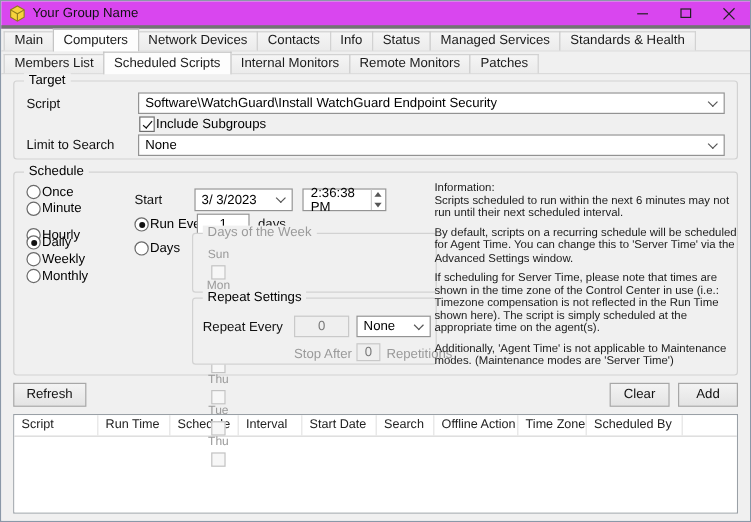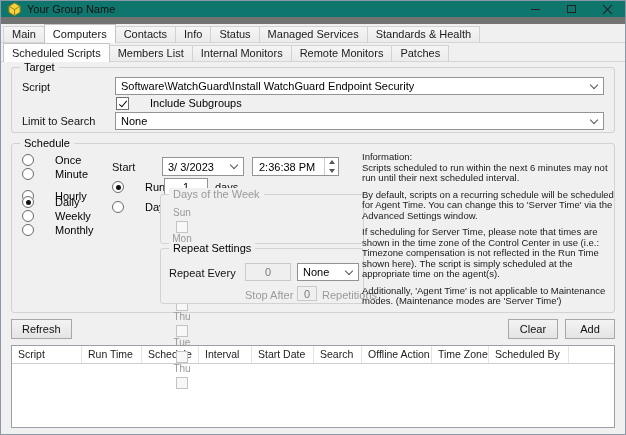--- a/index.html
+++ b/index.html
@@ -2,21 +2,21 @@
 <html><head>
 <meta charset="utf-8">
 <style>
   * { margin:0; padding:0; box-sizing:border-box; }
   html,body { width:626px; height:435px; }
   body { font-family:"Liberation Sans", sans-serif; font-size:11px; color:#000; background:#fff; }
 
   .window { width:626px; height:435px; border:1px solid #8a98a8; background:#f0f0f0; display:flex; flex-direction:column; overflow:hidden; }
 
   
-  .titlebar { height:23px; flex:0 0 auto; background:#0f766e; display:flex; align-items:center; padding-left:6px; border-bottom:7px solid #737373; }
+  .titlebar { height:23px; flex:0 0 auto; background:#d946ef; display:flex; align-items:center; padding-left:6px; border-bottom:3px solid #737373; }
   .app-icon { width:15px; height:15px; margin-right:5px; flex:0 0 auto; }
   .title-text { font-size:11px; color:#111; }
   .caption-buttons { margin-left:auto; display:flex; height:100%; }
   .caption-btn { width:36px; height:100%; display:flex; align-items:center; justify-content:center; cursor:default; }
   .glyph-min { width:9px; height:1px; background:#222; display:block; }
   .glyph-max { width:9px; height:8px; border:1px solid #222; display:block; }
   .glyph-close { position:relative; width:11px; height:11px; display:block; }
   .glyph-close::before,.glyph-close::after { content:""; position:absolute; left:-1px; top:5px; width:13px; height:1px; background:#222; }
   .glyph-close::before { transform:rotate(45deg); }
   .glyph-close::after  { transform:rotate(-45deg); }
@@ -37,21 +37,21 @@
   .lbl.gray { color:#9a9a9a; }
 
   .combo { position:absolute; height:18px; background:#fff; border:1px solid #939393; display:flex; align-items:center; padding:0 18px 0 5px; font-size:11px; overflow:hidden; }
   .combo-text { white-space:nowrap; overflow:hidden; }
   .combo-arrow { position:absolute; right:1px; top:1px; bottom:1px; width:16px; display:flex; align-items:center; justify-content:center; background:#fff; }
   .chev { width:6px; height:6px; border-right:1.3px solid #555; border-bottom:1.3px solid #555; transform:rotate(45deg); margin-top:-3px; display:block; }
 
   .textinput { position:absolute; background:#fff; border:1px solid #939393; display:flex; align-items:center; justify-content:center; font-size:11px; }
   .textinput.disabled { background:#efefef; color:#7a7a7a; border-color:#c9c9c9; }
 
-  .checkrow, .radiorow { position:absolute; display:flex; align-items:flex-start; gap:21px; font-size:11px; white-space:nowrap; }
+  .checkrow, .radiorow { position:absolute; display:flex; align-items:center; gap:1px; font-size:11px; white-space:nowrap; }
   .checkbox { width:13px; height:13px; border:1px solid #6e6e6e; background:#fff; display:inline-flex; align-items:center; justify-content:center; flex:0 0 auto; }
   .checkbox.small { width:12px; height:12px; }
   .checkbox.disabled { border-color:#c3c3c3; background:#f7f7f7; }
   .check-glyph { display:block; width:4px; height:8px; border-right:1.6px solid #111; border-bottom:1.6px solid #111; transform:rotate(40deg); margin-top:-2px; }
   .radio { width:12px; height:12px; border:1px solid #6a6a6a; border-radius:50%; background:#fff; display:inline-flex; align-items:center; justify-content:center; flex:0 0 auto; }
   .radio.checked::after { content:""; width:5px; height:5px; border-radius:50%; background:#111; display:block; }
 
   .spinfield { position:absolute; height:19px; background:#fff; border:1px solid #939393; display:flex; align-items:center; padding-left:6px; font-size:11px; }
   .spin-btns { margin-left:auto; width:14px; height:100%; display:flex; flex-direction:column; border-left:1px solid #cccccc; }
   .spin-btns i { flex:1; display:flex; align-items:center; justify-content:center; }
@@ -98,30 +98,31 @@
         </div>
       <div class="caption-btn">
           <span class="glyph-close"></span>
         </div>
     </div>
   </div>
 
   <div class="tabstrip">
     <div class="tab">Main</div>
     <div class="tab active">Computers</div>
+    <div class="tab">Network Devices</div>
     <div class="tab">Contacts</div>
     <div class="tab">Info</div>
     <div class="tab">Status</div>
     <div class="tab">Managed Services</div>
     <div class="tab">Standards &amp; Health</div>
   </div>
 
   <div class="tabstrip">
+    <div class="tab">Members List</div>
     <div class="tab active">Scheduled Scripts</div>
-    <div class="tab">Members List</div>
     <div class="tab">Internal Monitors</div>
     <div class="tab">Remote Monitors</div>
     <div class="tab">Patches</div>
   </div>
 
   <div class="page">
 
     <div class="groupbox" style="margin-top:2px; height:66px;">
       <div class="legend">Target</div>
 
@@ -177,21 +178,21 @@
         <span>Monthly</span>
       </div>
 
       <div class="lbl" style="left:100px; top:17px;">Start</div>
       <div class="combo" style="left:150px; top:13px; width:82px; height:19px;">
         <span class="combo-text">3/ 3/2023</span>
         <span class="combo-arrow">
             <i class="chev"></i>
           </span>
       </div>
-      <div class="spinfield" style="left:240px; top:13px; width:87px;">
+      <div class="spinfield" style="left:240px; top:13px; width:70px;">
         <span>2:36:38 PM</span>
         <span class="spin-btns">
           <i class="tri-up"></i>
           <i class="tri-down"></i>
         </span>
       </div>
 
       <div class="radiorow" style="left:100px; top:37px;">
         <span class="radio checked"></span>
         <span>Run Every</span>

